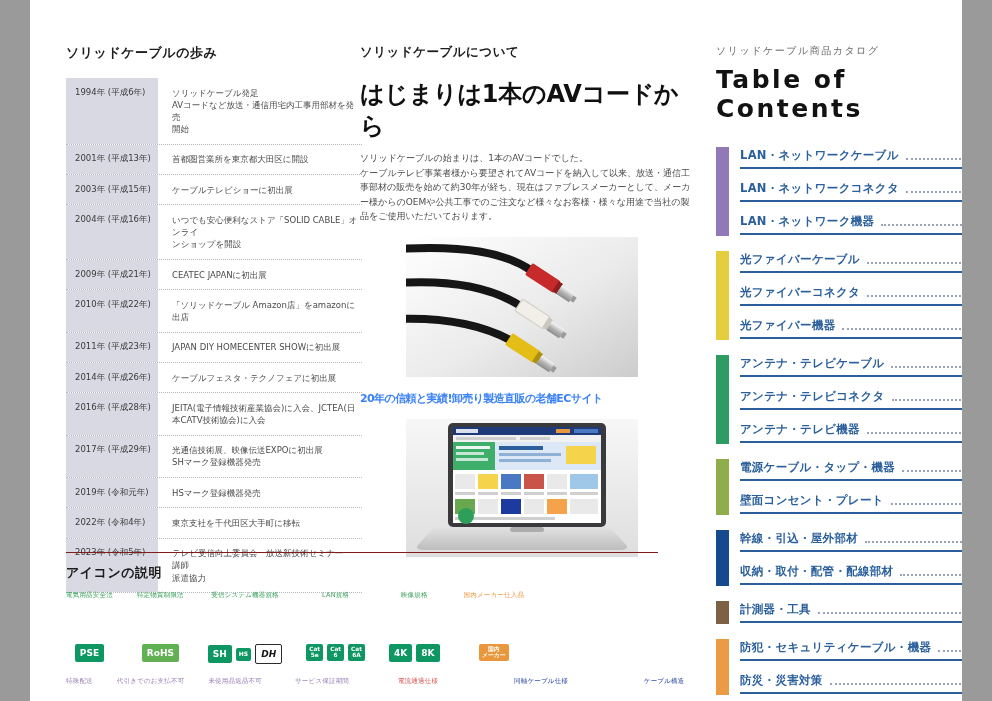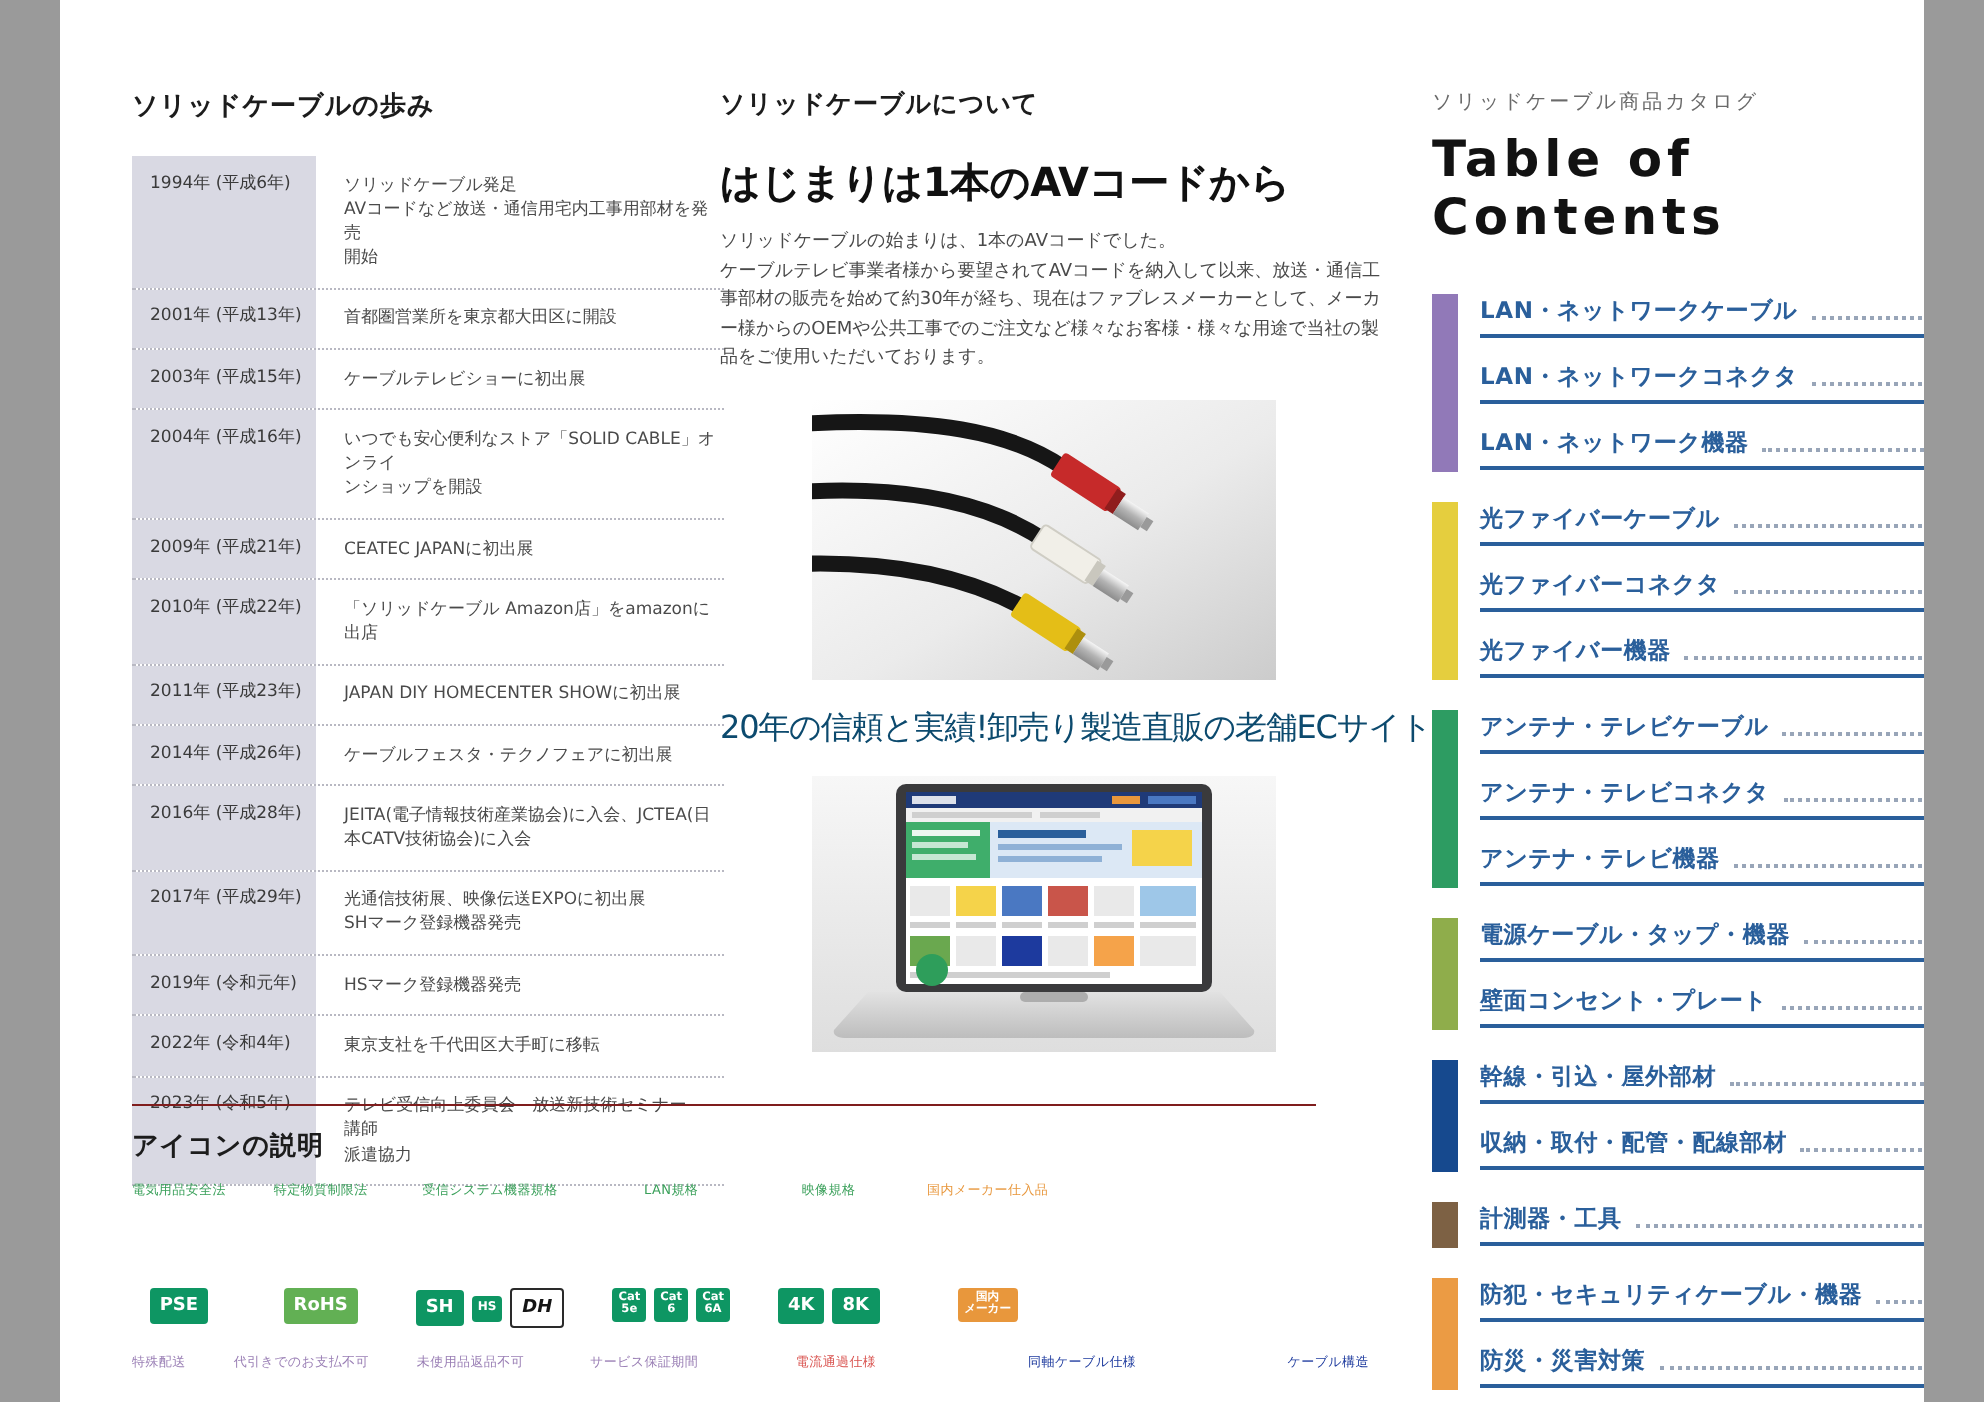--- a/index.html
+++ b/index.html
@@ -35,22 +35,22 @@
   .b-red{background:#d9534f}.b-navy{background:#1d3a9e}
   .lg{font-size:9px;padding:4px 5px;min-height:18px}
   .md{font-size:7.5px;padding:4px 5px;min-height:16px}
   .two{font-size:5.8px;padding:2px 3px;min-height:16px}
   .sm{font-size:6px;padding:2px 3px;min-height:13px}
   .sm2{font-size:6.5px;padding:3px 3px;min-height:14px}
 
   
   .col-mid{position:absolute;left:330px;top:44px;width:332px;}
   .about-title{font-size:12.5px;font-weight:bold;margin:0;}
-  .about-h1{font-size:20px;font-weight:bold;color:#101010;margin:17px 0 0;letter-spacing:-.2px;}
-  .about-h2{font-size:16px;font-weight:normal;color:#0c4a6e;margin:14px 0 0;letter-spacing:-.6px;white-space:nowrap;}
+  .about-h1{font-size:24px;font-weight:bold;color:#101010;margin:17px 0 0;letter-spacing:-.2px;}
+  .about-h2{font-size:11px;font-weight:bold;color:#3b82f6;margin:14px 0 0;letter-spacing:-.6px;white-space:nowrap;}
   .about-p{font-size:9px;line-height:1.62;color:#4a4a4a;margin:9px 0 0;white-space:pre-line;}
   .photo{display:block;margin:13px 0 0 46px;}
 
   
   .col-right{position:absolute;left:686px;top:44px;width:278px;}
   .toc-eyebrow{font-size:10px;color:#6a6a6a;letter-spacing:1.5px;margin:0;}
   .toc-title{font-size:25px;font-weight:800;color:#121212;letter-spacing:2.5px;margin:7px 0 0;}
   .toc-groups{margin-top:24px;}
   .toc-group{display:flex;margin-bottom:15px;}
   .toc-bar{width:13px;margin-right:11px;flex:none;}

